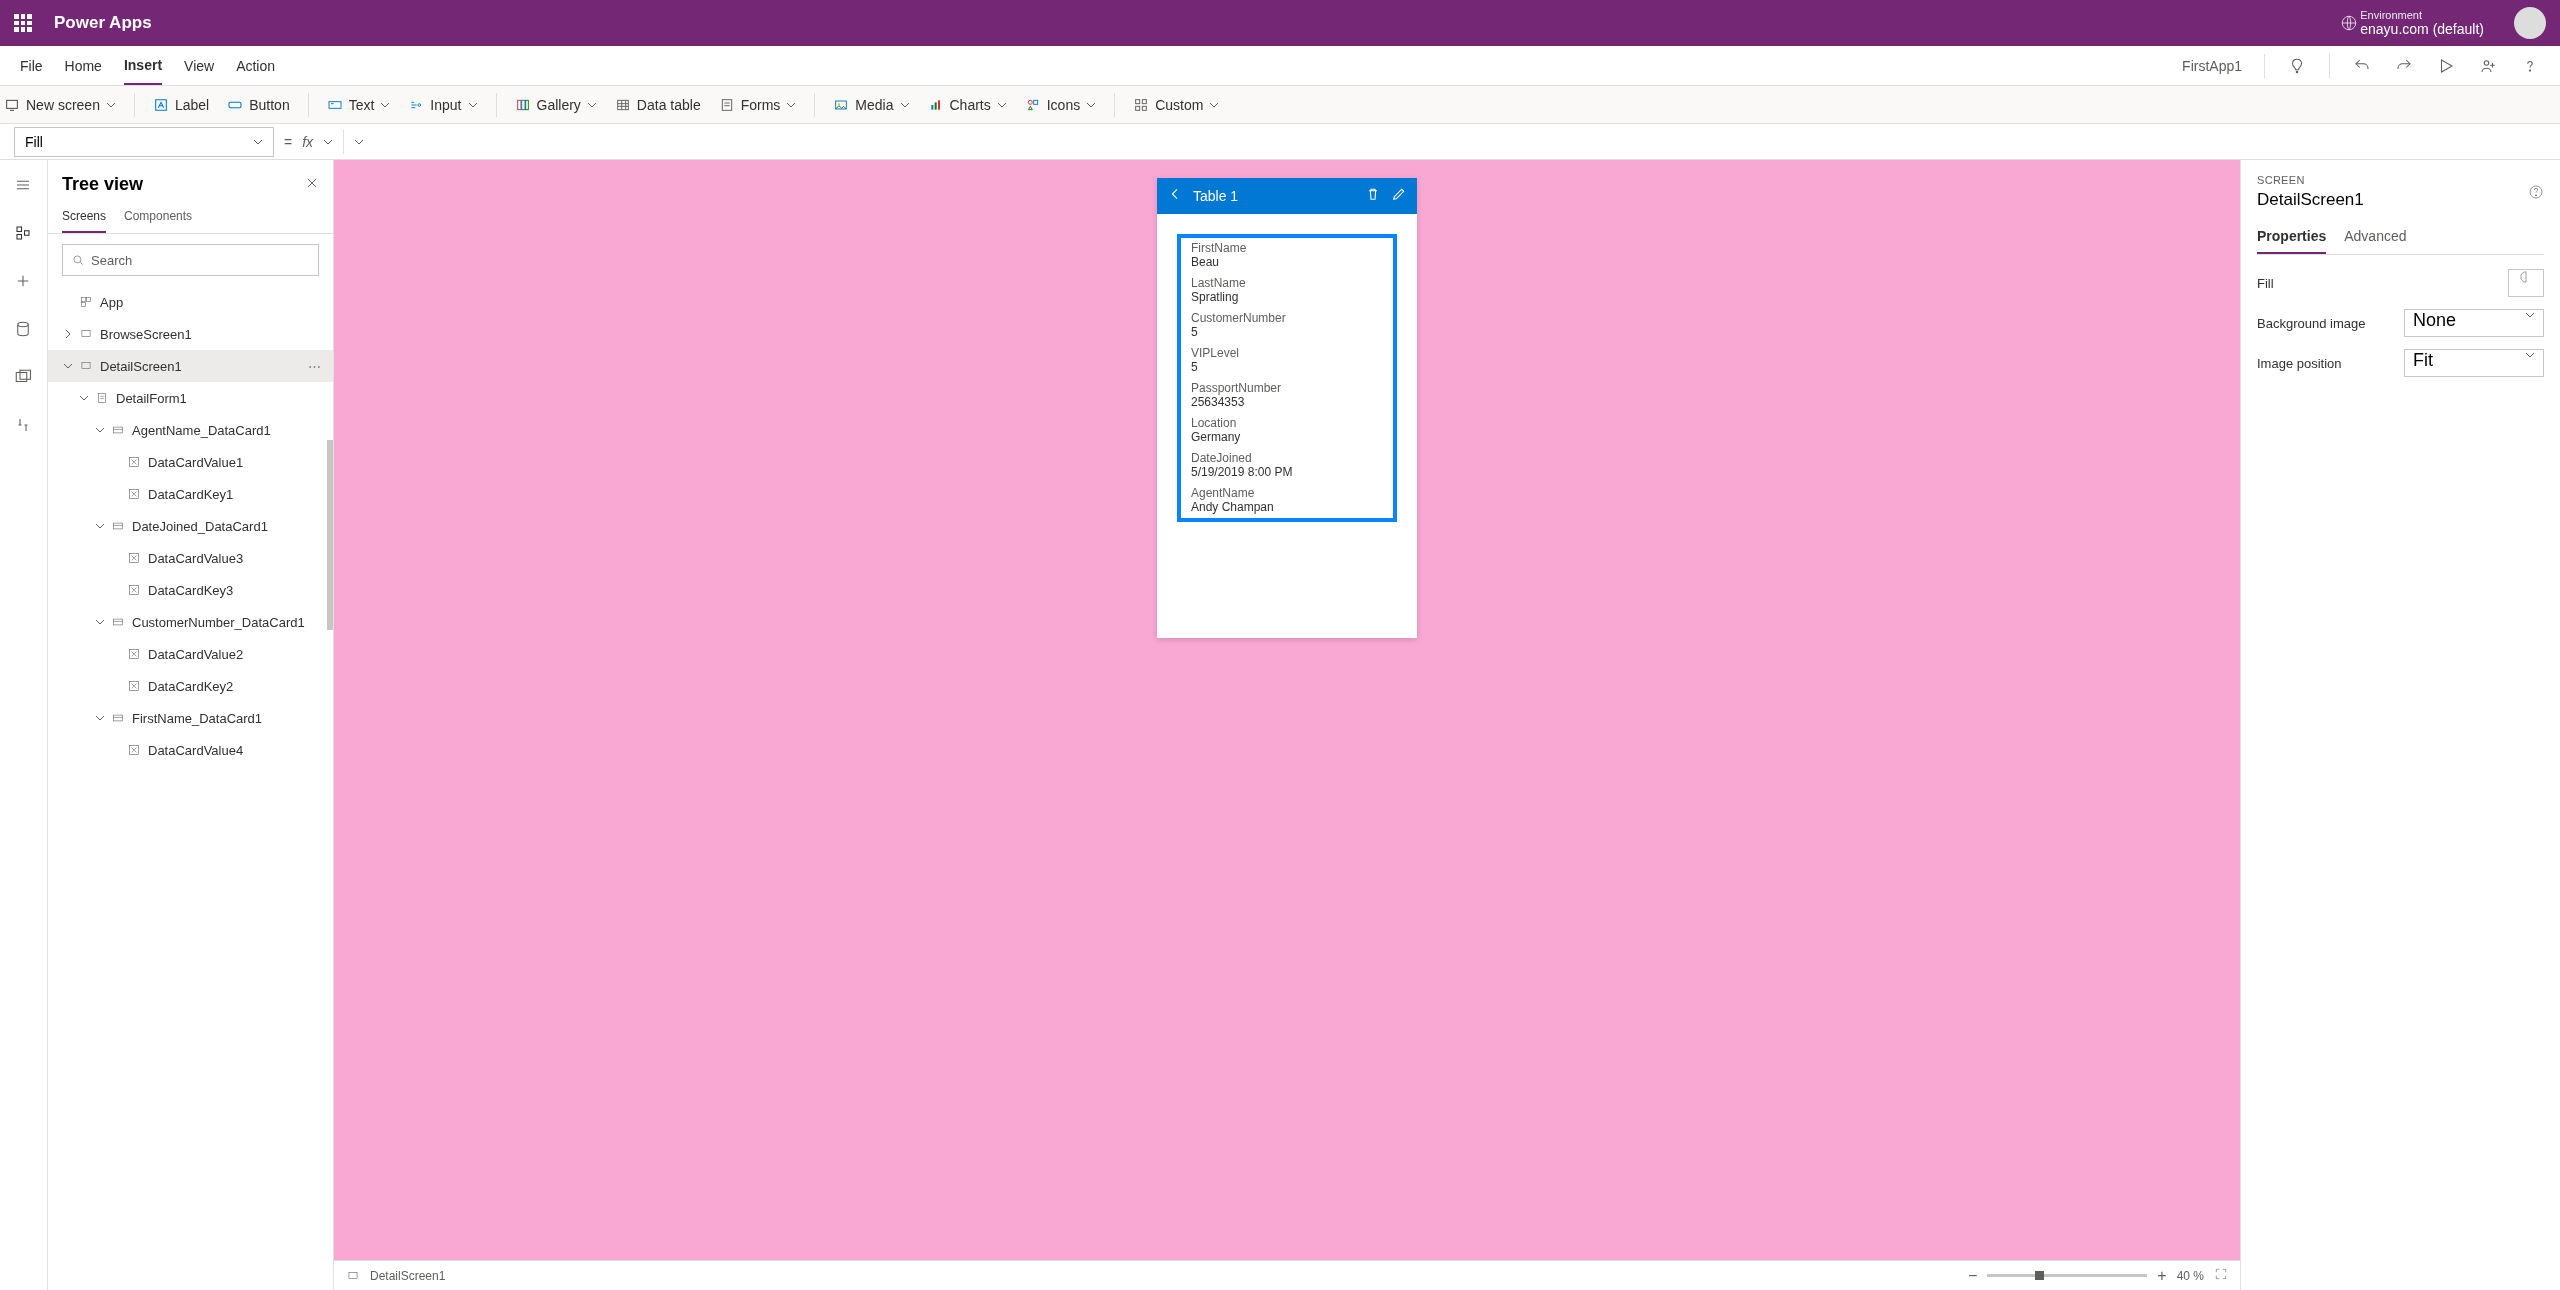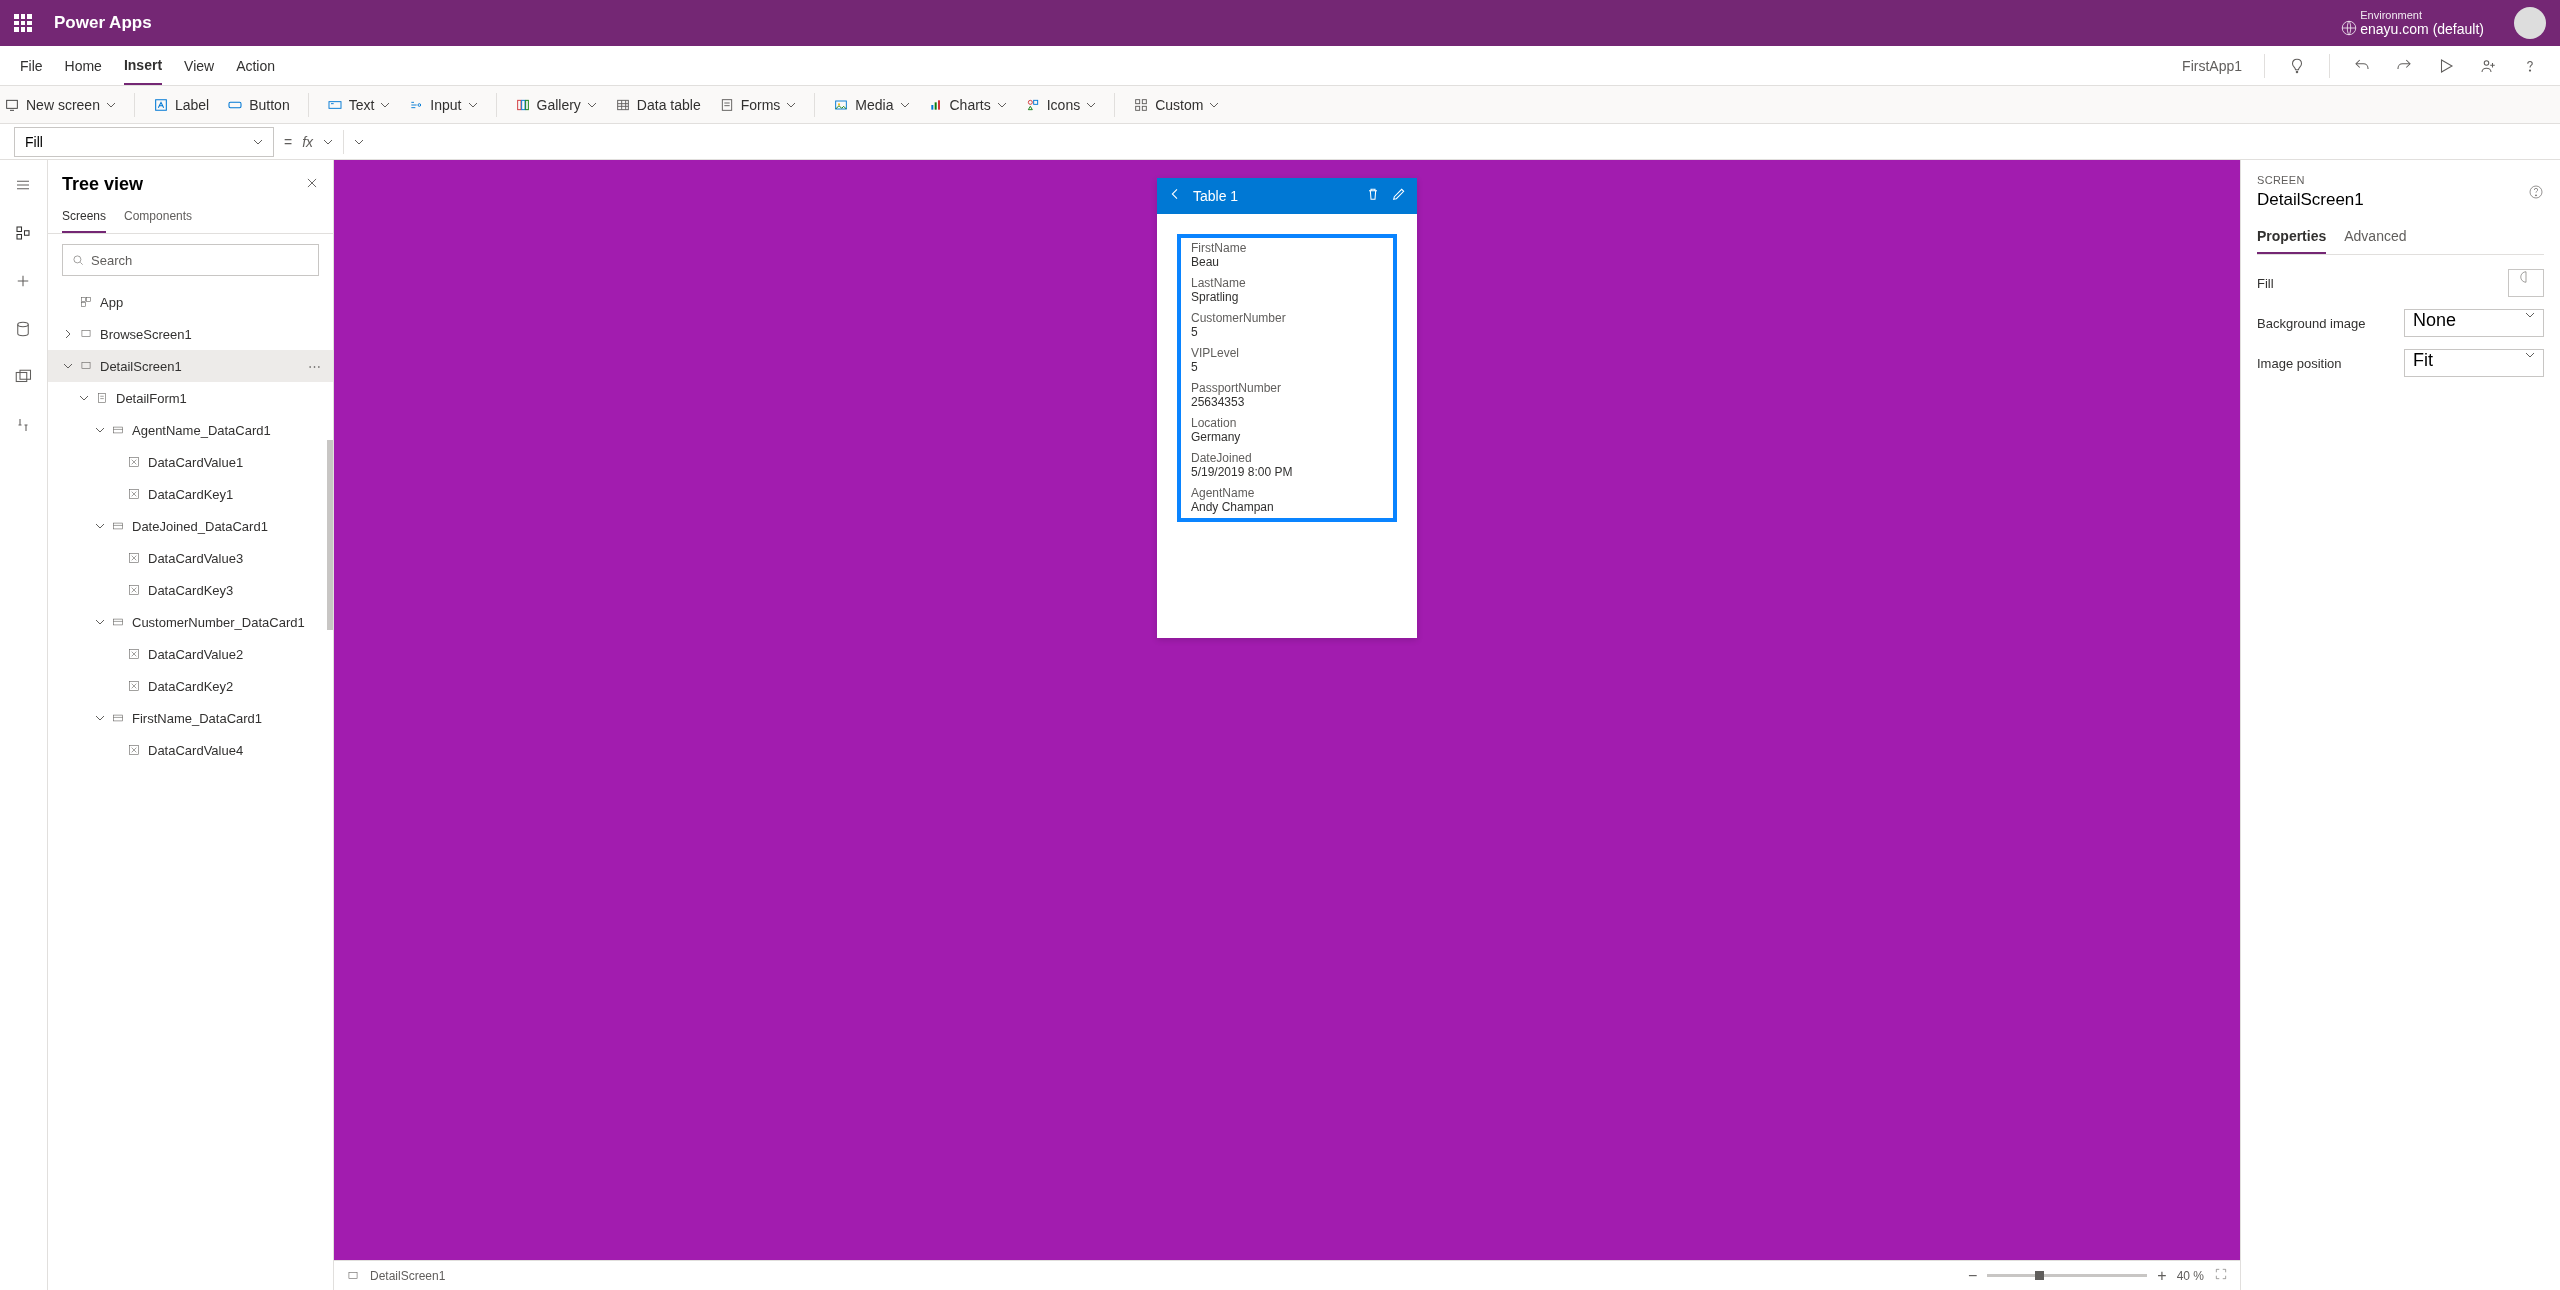--- a/index.html
+++ b/index.html
@@ -4,21 +4,21 @@
 <style>
 * { margin: 0; padding: 0; box-sizing: border-box; font-family: "Segoe UI", Arial, sans-serif; }
 html, body { width: 100%; height: 100%; overflow: hidden; }
 
 
 .titlebar { height: 46px; background: #742774; color: #fff; display: flex; align-items: center; padding: 0 14px; }
 .waffle { width: 18px; height: 18px; display: grid; grid-template-columns: repeat(3,1fr); grid-template-rows: repeat(3,1fr); gap: 2px; margin-right: 22px; cursor: pointer; }
 .waffle span { background: #fff; }
 .titlebar .product { font-size: 17px; font-weight: 600; }
 .titlebar .spacer { flex: 1; }
-.titlebar .env { display: flex; align-items: flex-end; gap: 2px; font-size: 13px; margin-right: 30px; }
+.titlebar .env { display: flex; align-items: center; gap: 2px; font-size: 13px; margin-right: 30px; }
 .env-globe { width: 18px; height: 18px; display:flex; align-items:center; justify-content:center;}
 .env-globe svg { width:18px; height:18px; stroke:#fff; fill:none; }
 .env-text small { display: block; font-size: 11px; opacity: .9; }
 .env-text strong { font-size: 14px; font-weight: 400; }
 .avatar { width: 32px; height: 32px; border-radius: 50%; background: #ddd; }
 
 
 .menubar { height: 40px; background: #fff; border-bottom: 1px solid #e1dfdd; display: flex; align-items: center; padding: 0 20px; gap: 22px; }
 .menubar .mitem { font-size: 14px; color: #323130; cursor: pointer; padding: 10px 0; }
 .menubar .mitem.active { border-bottom: 2px solid #742774; font-weight: 600; }
@@ -70,21 +70,21 @@
 .titem { display:flex; align-items:center; height:32px; font-size:13px; color:#323130; cursor:pointer; }
 .titem.sel { background:#edebe9; }
 .titem .exp { width:12px; display:flex; justify-content:center; color:#605e5c; }
 .titem .exp svg { width:10px; height:10px; }
 .titem .ticon { width:16px; display:flex; justify-content:center; margin:0 6px 0 4px; color:#605e5c; }
 .titem .ticon svg { width:14px; height:14px; stroke:currentColor; fill:none; }
 .titem .more { margin-left:auto; margin-right:10px; color:#605e5c; letter-spacing:2px; }
 .timind { display:inline-block; }
 .i0{width:14px}.i1{width:30px}.i2{width:46px}.i3{width:62px}
 
-.canvas { flex:1; background:#a21caf; display:flex; align-items:flex-start; justify-content:center; padding-top:18px; position:relative; }
+.canvas { flex:1; background:#f9a8d4; display:flex; align-items:flex-start; justify-content:center; padding-top:18px; position:relative; }
 .phone { width:260px; height:460px; background:#fff; box-shadow:0 2px 6px rgba(0,0,0,.15); }
 .phone .phdr { height:36px; background:#0078d4; color:#fff; display:flex; align-items:center; padding:0 10px; gap:10px; }
 .phone .phdr .back svg, .phone .phdr .del svg, .phone .phdr .edit svg { width:16px; height:16px; stroke:#fff; fill:none; stroke-width:1.6;}
 .phone .phdr .ptitle { flex:1; font-size:14px; }
 .formsel { margin:20px; border:4px solid #0a84ff; }
 .formsel::after { content:""; display:block; }
 .fld { padding:3px 10px 0 10px; font-size:12px; color:#605e5c; }
 .fval { padding:0 10px 4px 10px; font-size:12px; color:#323130; }
 
 .canvas-footer { position:absolute; left:0; right:0; bottom:0; height:30px; border-top:1px solid #e1dfdd; background:#fff; display:flex; align-items:center; padding:0 12px; font-size:12px; color:#605e5c; gap:10px;}

